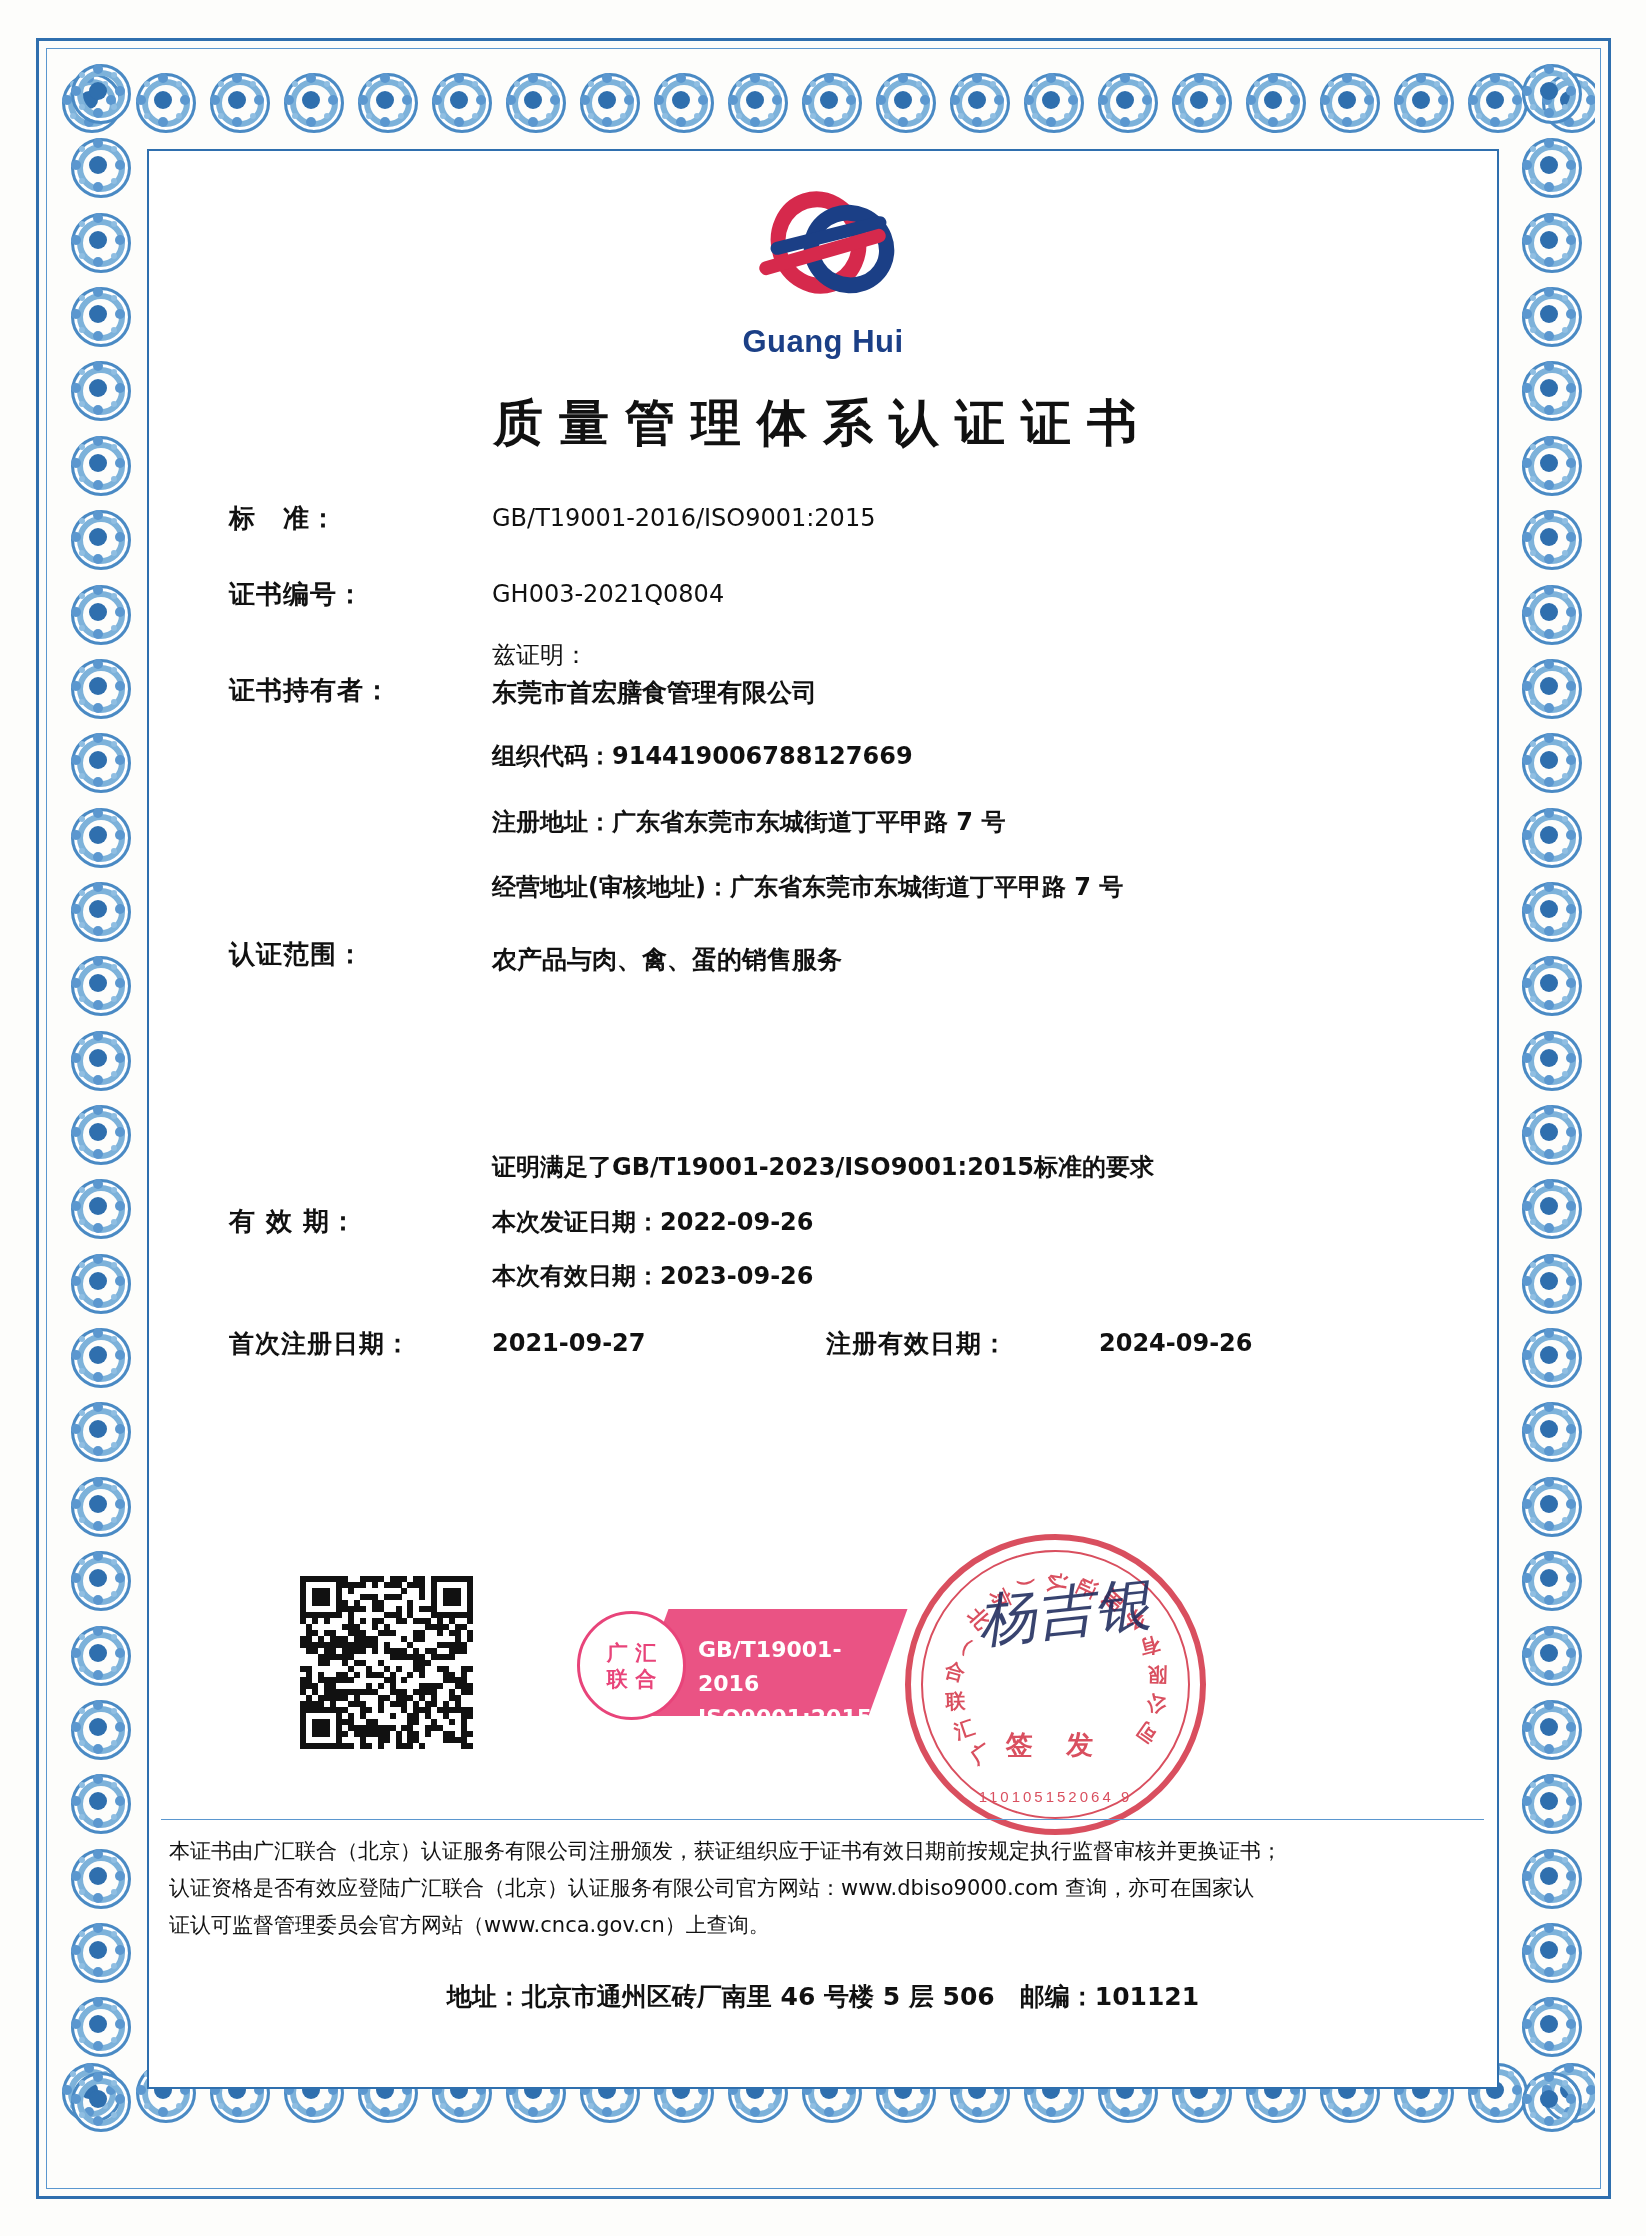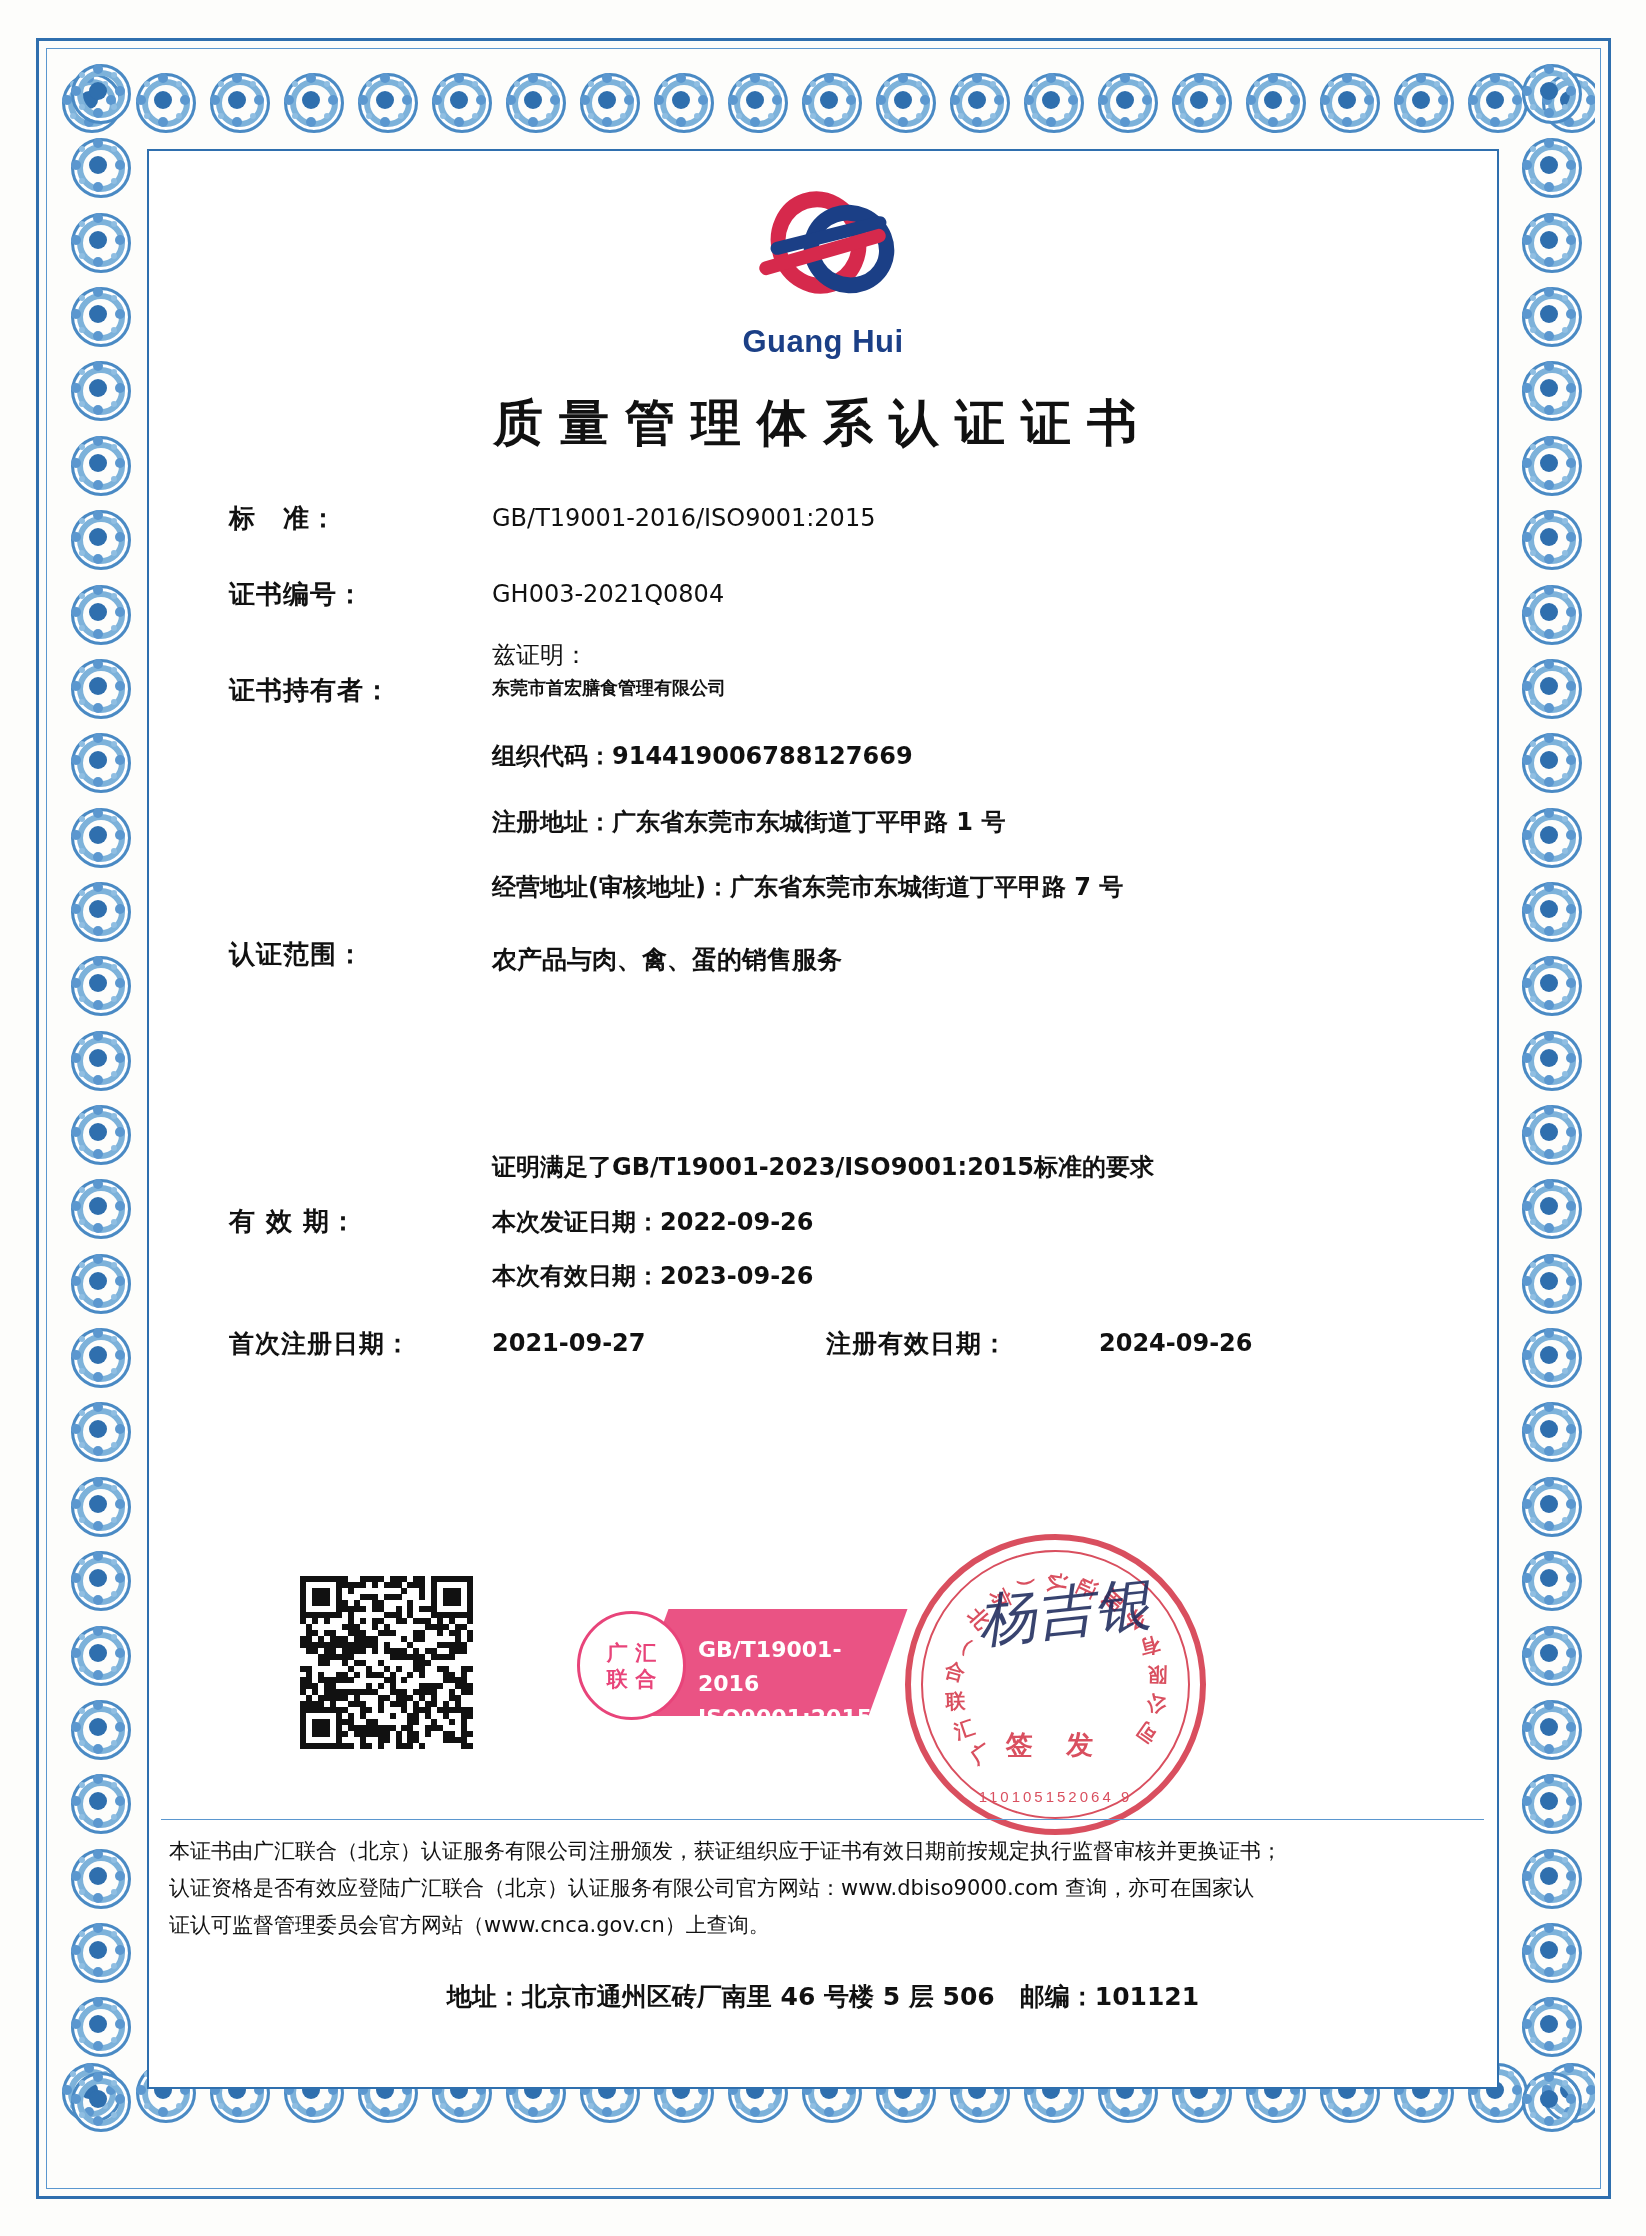--- a/index.html
+++ b/index.html
@@ -494,24 +494,24 @@
 
     <div class="label" style="left:80px; top:350px;">标　准：</div>
     <div class="value" style="left:343px; top:353px;">GB/T19001-2016/ISO9001:2015</div>
 
     <div class="label" style="left:80px; top:426px;">证书编号：</div>
     <div class="value" style="left:343px; top:429px;">GH003-2021Q0804</div>
 
     <div class="value" style="left:343px; top:488px;">兹证明：</div>
 
     <div class="label" style="left:80px; top:522px;">证书持有者：</div>
-    <div class="value value-b" style="left:343px; top:525px; font-size:18px;">东莞市首宏膳食管理有限公司</div>
+    <div class="value value-b" style="left:343px; top:525px; font-size:25px;">东莞市首宏膳食管理有限公司</div>
 
     <div class="value value-b" style="left:343px; top:589px;">组织代码：914419006788127669</div>
-    <div class="value value-b" style="left:343px; top:655px;">注册地址：广东省东莞市东城街道丁平甲路 1 号</div>
+    <div class="value value-b" style="left:343px; top:655px;">注册地址：广东省东莞市东城街道丁平甲路 7 号</div>
     <div class="value value-b" style="left:343px; top:720px;">经营地址(审核地址)：广东省东莞市东城街道丁平甲路 7 号</div>
 
     <div class="label" style="left:80px; top:786px;">认证范围：</div>
     <div class="value value-b" style="left:343px; top:792px; font-size:25px;">农产品与肉、禽、蛋的销售服务</div>
 
     <div class="value value-b" style="left:343px; top:1000px;">证明满足了GB/T19001-2023/ISO9001:2015标准的要求</div>
 
     <div class="label" style="left:80px; top:1053px;">有 效 期：</div>
     <div class="value value-b" style="left:343px; top:1055px;">本次发证日期：2022-09-26</div>
     <div class="value value-b" style="left:343px; top:1109px;">本次有效日期：2023-09-26</div>

